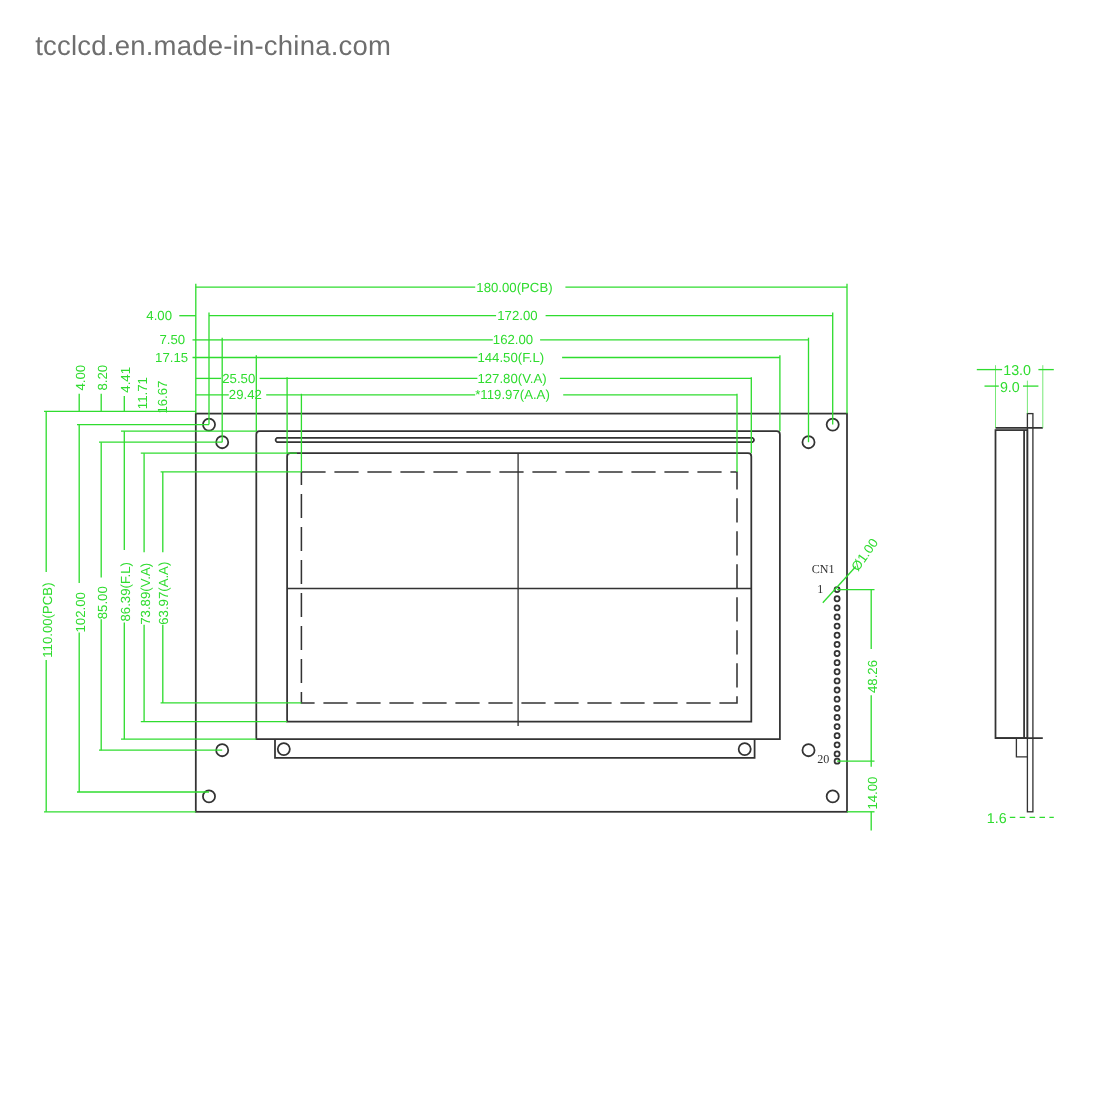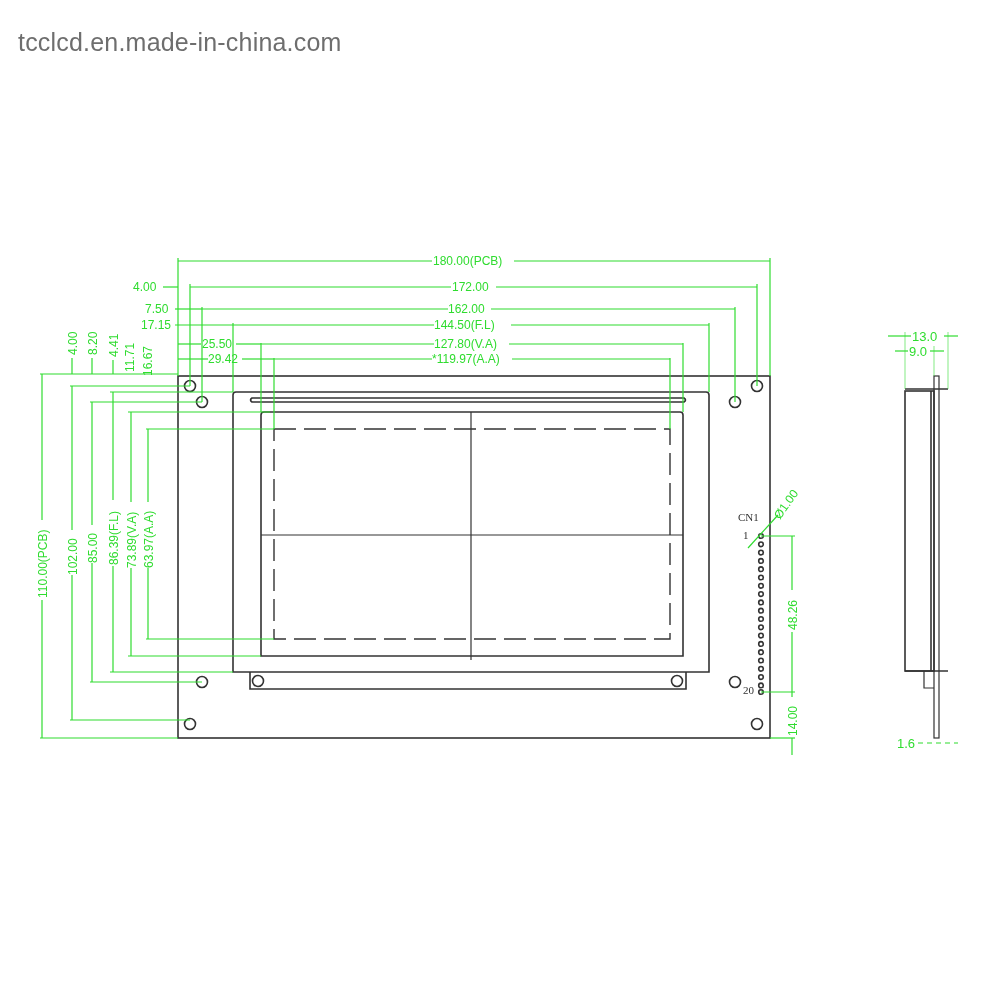--- a/index.html
+++ b/index.html
@@ -1,17 +1,17 @@
 <!DOCTYPE html>
 <html><head>
 <meta charset="utf-8">
 <style>
   html,body{margin:0;padding:0;background:#ffffff;}
   body{width:1000px;height:1000px;position:relative;overflow:hidden;font-family:"Liberation Sans",sans-serif;}
-  .watermark{position:absolute;left:18px;top:28px;font-size:25px;color:#6e6e6e;letter-spacing:0.2px;font-family:"Liberation Sans",sans-serif;}
+  .watermark{position:absolute;left:32px;top:28px;font-size:25px;color:#6e6e6e;letter-spacing:0.2px;font-family:"Liberation Sans",sans-serif;}
   svg{position:absolute;left:0;top:0;}
   .dim{fill:#2fdc2f;font-family:"Liberation Sans",sans-serif;font-size:12px;}
   .dim-lg{fill:#2fdc2f;font-family:"Liberation Sans",sans-serif;font-size:13px;}
   .lbl{fill:#333;font-family:"Liberation Serif",serif;font-size:11px;}
   .g{stroke:#2fdc2f;stroke-width:1.2;fill:none;}
   .k{stroke:#333;stroke-width:1.6;fill:none;}
   .kt{stroke:#333;stroke-width:1.2;fill:none;}
   .dash{stroke:#333;stroke-width:1.4;fill:none;stroke-dasharray:22 8;}
 </style>
 </head>

